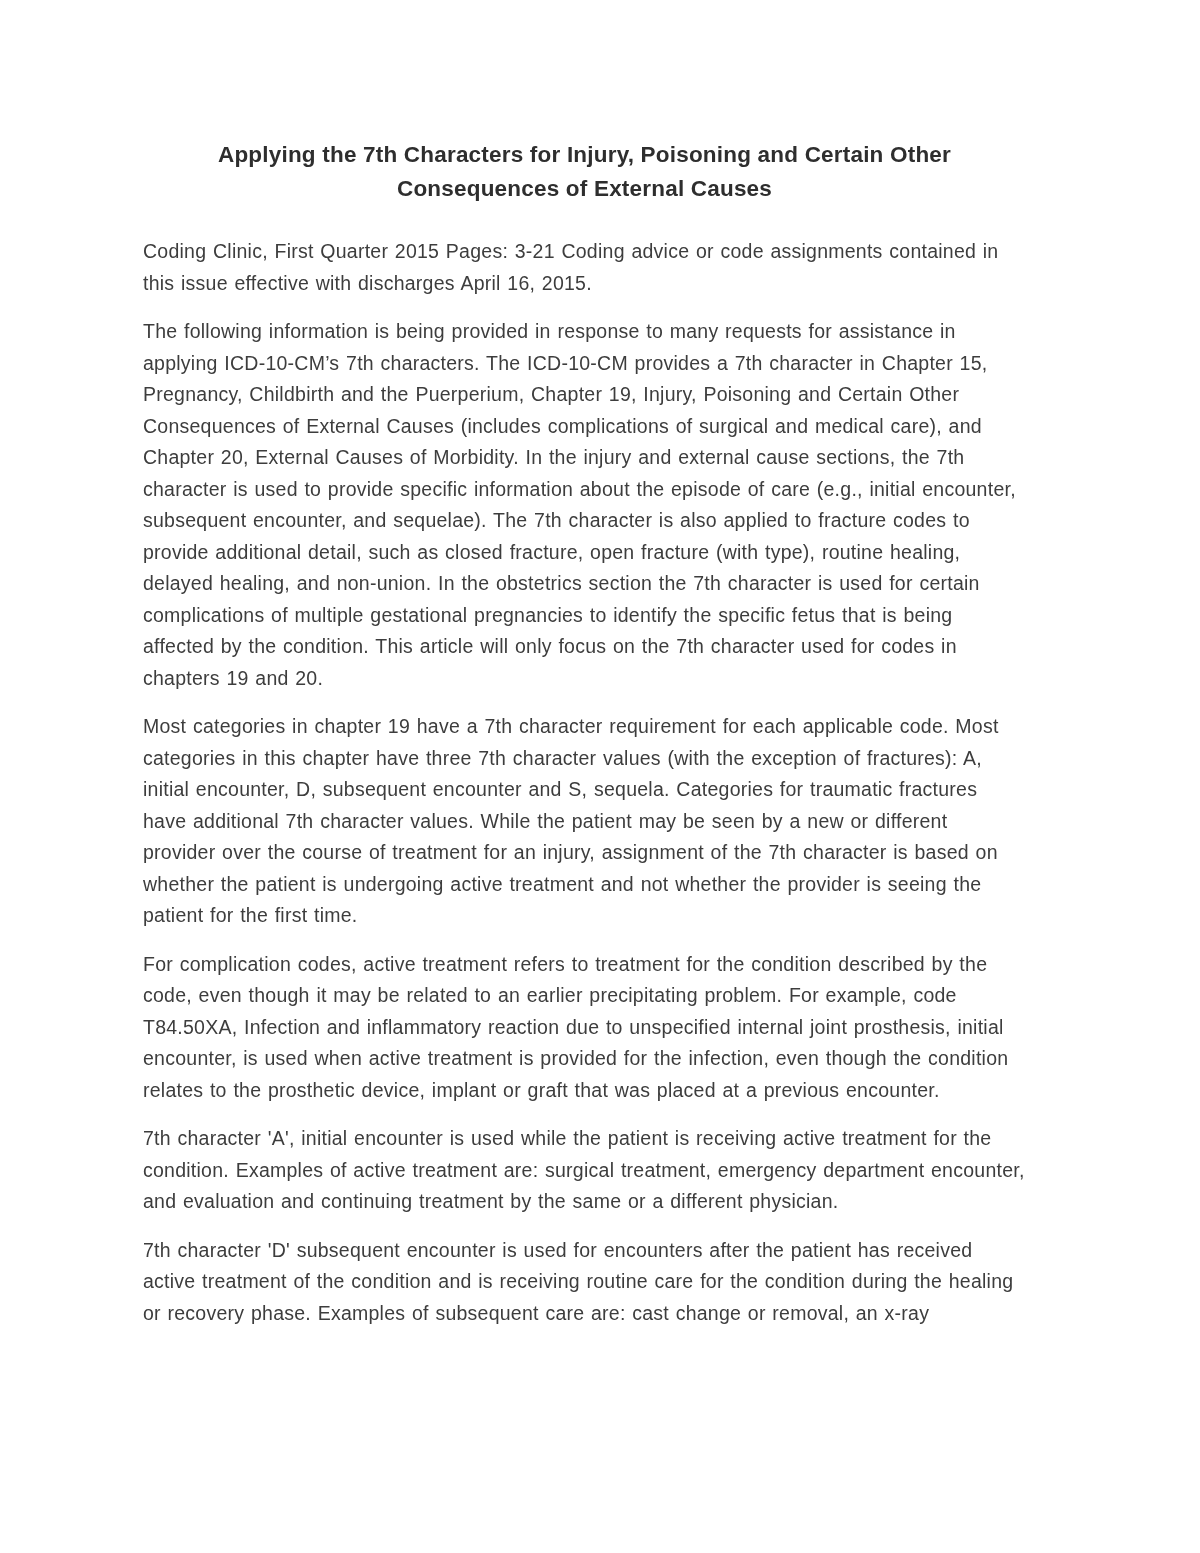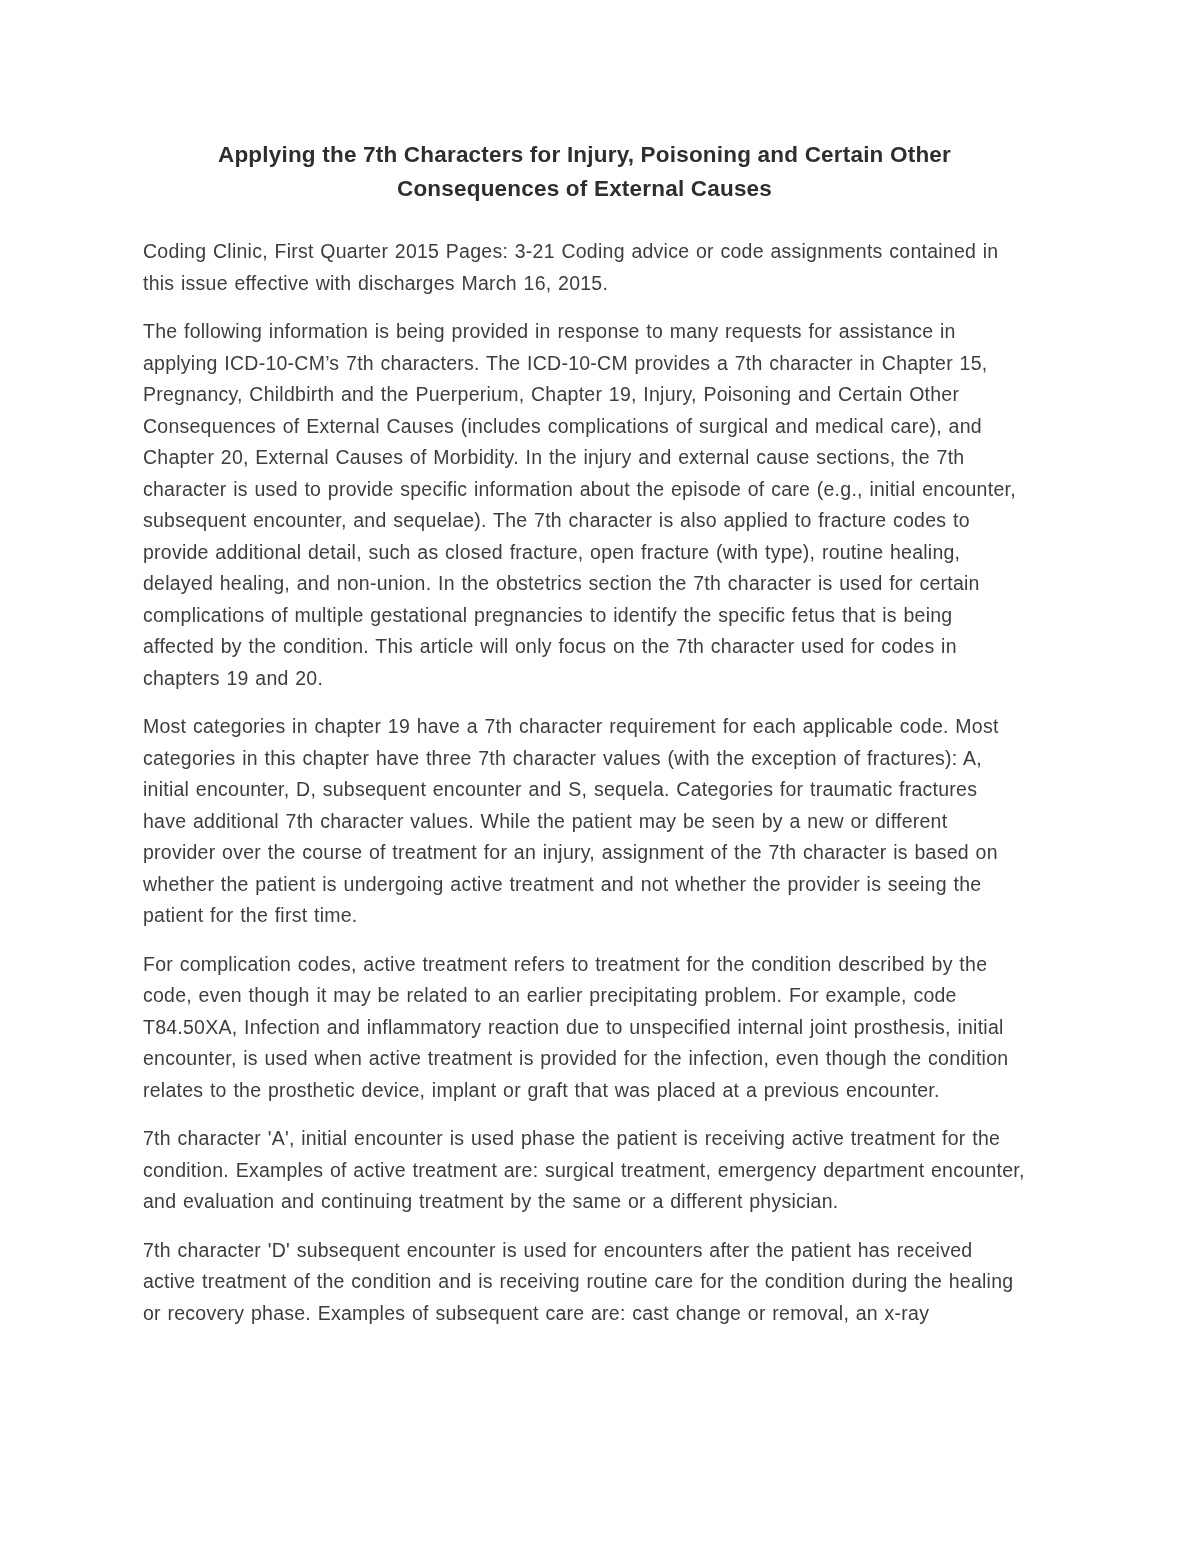--- a/index.html
+++ b/index.html
@@ -36,25 +36,25 @@
     text-align: left;
     color: #3d3d3d;
   }
 </style>
 </head>
 <body>
 
 <div class="page">
   <h1 class="doc-title">Applying the 7th Characters for Injury, Poisoning and Certain Other Consequences of External Causes</h1>
 
-  <p class="doc-paragraph">Coding Clinic, First Quarter 2015 Pages: 3-21 Coding advice or code assignments contained in this issue effective with discharges March 16, 2015.</p>
+  <p class="doc-paragraph">Coding Clinic, First Quarter 2015 Pages: 3-21 Coding advice or code assignments contained in this issue effective with discharges April 16, 2015.</p>
 
   <p class="doc-paragraph">The following information is being provided in response to many requests for assistance in applying ICD-10-CM’s 7th characters. The ICD-10-CM provides a 7th character in Chapter 15, Pregnancy, Childbirth and the Puerperium, Chapter 19, Injury, Poisoning and Certain Other Consequences of External Causes (includes complications of surgical and medical care), and Chapter 20, External Causes of Morbidity. In the injury and external cause sections, the 7th character is used to provide specific information about the episode of care (e.g., initial encounter, subsequent encounter, and sequelae). The 7th character is also applied to fracture codes to provide additional detail, such as closed fracture, open fracture (with type), routine healing, delayed healing, and non-union. In the obstetrics section the 7th character is used for certain complications of multiple gestational pregnancies to identify the specific fetus that is being affected by the condition. This article will only focus on the 7th character used for codes in chapters 19 and 20.</p>
 
 
   <p class="doc-paragraph">Most categories in chapter 19 have a 7th character requirement for each applicable code. Most categories in this chapter have three 7th character values (with the exception of fractures): A, initial encounter, D, subsequent encounter and S, sequela. Categories for traumatic fractures have additional 7th character values. While the patient may be seen by a new or different provider over the course of treatment for an injury, assignment of the 7th character is based on whether the patient is undergoing active treatment and not whether the provider is seeing the patient for the first time.</p>
 
   <p class="doc-paragraph">For complication codes, active treatment refers to treatment for the condition described by the code, even though it may be related to an earlier precipitating problem. For example, code T84.50XA, Infection and inflammatory reaction due to unspecified internal joint prosthesis, initial encounter, is used when active treatment is provided for the infection, even though the condition relates to the prosthetic device, implant or graft that was placed at a previous encounter.</p>
 
-  <p class="doc-paragraph">7th character 'A', initial encounter is used phase the patient is receiving active treatment for the condition. Examples of active treatment are: surgical treatment, emergency department encounter, and evaluation and continuing treatment by the same or a different physician.</p>
+  <p class="doc-paragraph">7th character 'A', initial encounter is used while the patient is receiving active treatment for the condition. Examples of active treatment are: surgical treatment, emergency department encounter, and evaluation and continuing treatment by the same or a different physician.</p>
 
   <p class="doc-paragraph">7th character 'D' subsequent encounter is used for encounters after the patient has received active treatment of the condition and is receiving routine care for the condition during the healing or recovery phase. Examples of subsequent care are: cast change or removal, an x-ray</p>
 </div>
 
 </body></html>

